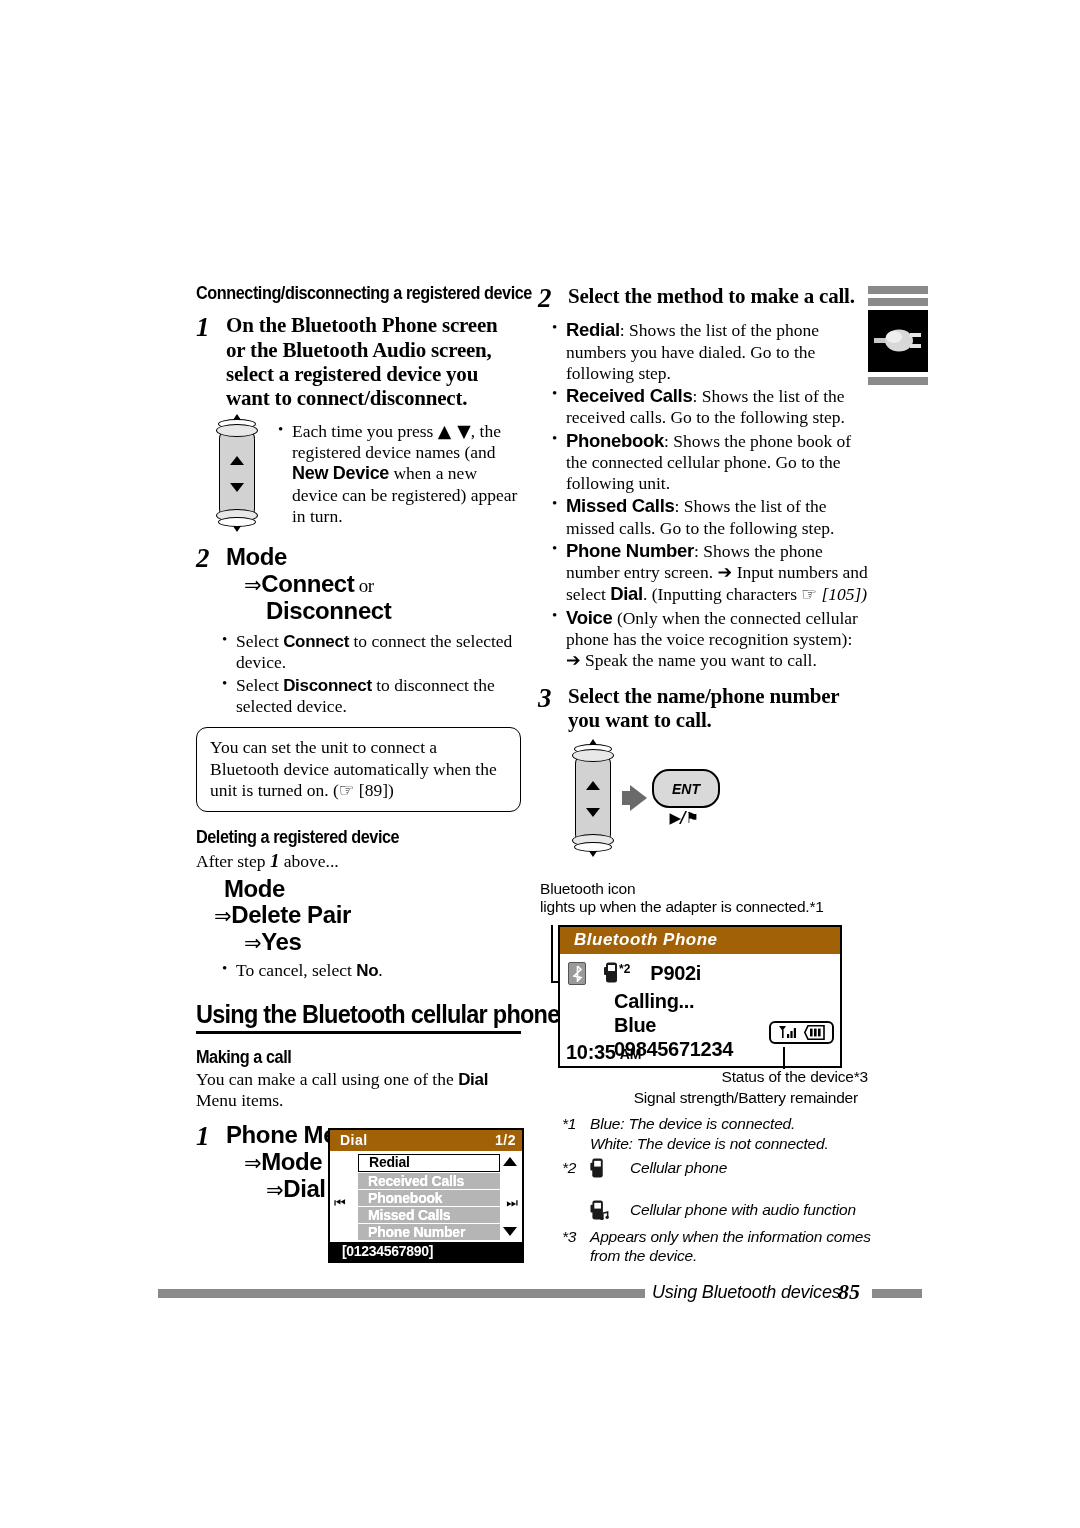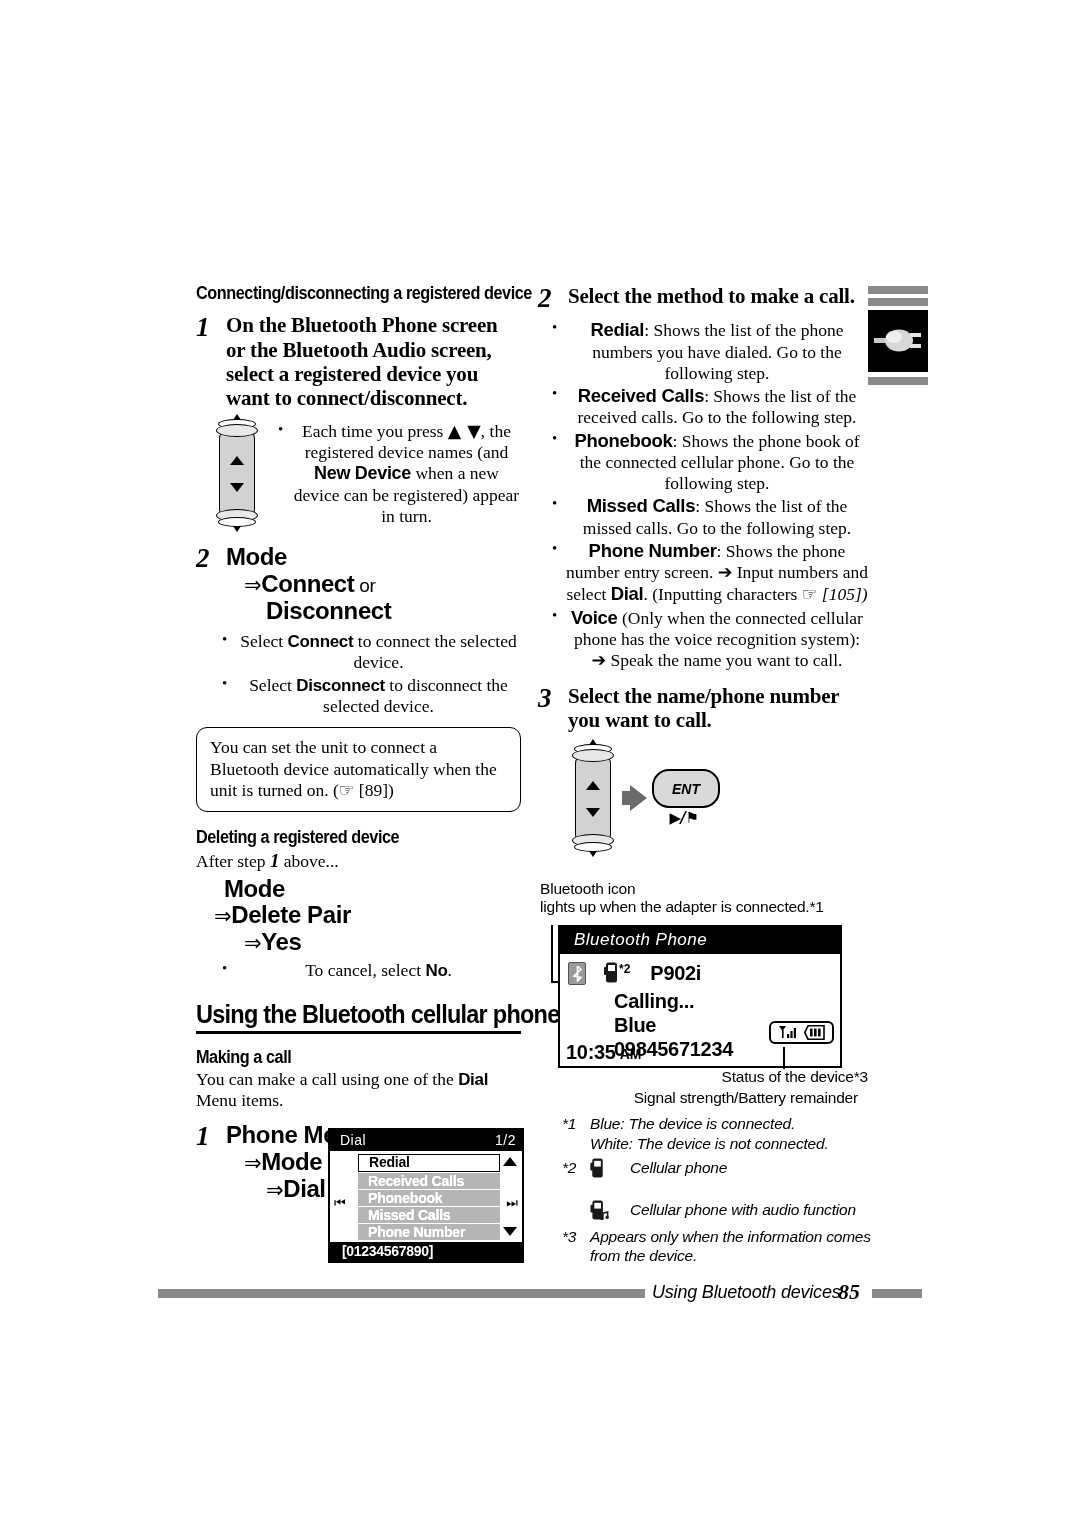--- a/index.html
+++ b/index.html
@@ -33,34 +33,34 @@
   .step-body{flex:1;}
   .step-title{
     font-family:Liberation Serif, serif;font-weight:bold;
     font-size:21px;line-height:1.16;letter-spacing:-0.2px;
   }
 
   
   ul.bl{list-style:none;margin:0;padding:0;}
   ul.bl li{
     position:relative;padding-left:16px;margin:0 0 1px 0;
-    font-size:17.5px;line-height:1.21;font-family:"Liberation Serif",serif;text-align:center;
+    font-size:17.5px;line-height:1.21;font-family:"Liberation Serif",serif;
   }
   ul.bl li:before{
     content:"\2022";position:absolute;left:2px;top:-1px;font-size:15px;
   }
   .kw{font-family:"Liberation Sans",sans-serif;font-weight:bold;letter-spacing:-0.3px;font-size:17px;}
 
   
   .mpath{font-family:"Liberation Sans",sans-serif;font-weight:bold;letter-spacing:-0.4px;}
   .mpath .l1{font-size:24px;line-height:1.12;}
   .mpath .l2{font-size:24px;line-height:1.12;padding-left:18px;}
   .mpath .l3{font-size:24px;line-height:1.12;padding-left:40px;}
   .arr{font-family:"DejaVu Sans",sans-serif;font-weight:normal;font-size:21px;}
-  .orword{font-family:Liberation Sans, sans-serif;font-weight:normal;font-size:19px;}
+  .orword{font-family:Liberation Serif, serif;font-weight:normal;font-size:19px;}
 
   
   .notebox{
     border:1.6px solid #000;border-radius:11px;
     padding:9px 12px 10px 13px;font-size:17.5px;line-height:1.22;
     font-family:"Liberation Serif",serif;
   }
 
   
   .sect{
@@ -108,22 +108,22 @@
     font-family:"Liberation Sans",sans-serif;font-weight:bold;font-size:14px;
   }
   .entsub{
     font-family:"DejaVu Sans",sans-serif;font-weight:bold;font-size:15px;
     text-align:center;width:64px;margin-top:1px;letter-spacing:-0.5px;
   }
 
   
   .lcd{border:2px solid #000;background:#fff;}
   .lcd-title{
-    background:#000000;color:#fff;font-family:"Liberation Sans",sans-serif;
-    font-weight:normal;font-style:italic;letter-spacing:0.5px;
+    background:#a16207;color:#fff;font-family:"Liberation Sans",sans-serif;
+    font-weight:bold;font-style:italic;letter-spacing:0.5px;
   }
 
   
   .dial-lcd{position:absolute;left:328px;top:1128px;width:192px;}
   .dial-lcd .lcd-title{font-size:14px;padding:2px 6px 3px 10px;display:flex;justify-content:space-between;font-style:normal;}
   .dial-rows{position:relative;padding:3px 0 0 0;}
   .dial-row{
     font-family:"Liberation Sans",sans-serif;font-weight:bold;font-size:14px;
     letter-spacing:-0.2px;height:16px;line-height:16px;margin:0 22px 1px 28px;
     padding-left:10px;color:#fff;background:#b5b5b5;text-shadow:0 0 0 #fff;
@@ -314,21 +314,21 @@
     <div class="step">
       <div class="step-num">2</div>
       <div class="step-body">
         <div class="step-title">Select the method to make a call.</div>
       </div>
     </div>
 
     <ul class="bl" style="margin-top:7px;padding-left:12px;">
       <li><span class="kw" style="font-size:18.5px;">Redial</span><span>: Shows the list of the phone numbers you have dialed. Go to the following step.</span></li>
       <li><span class="kw" style="font-size:18.5px;">Received Calls</span><span>: Shows the list of the received calls. Go to the following step.</span></li>
-      <li><span class="kw" style="font-size:18.5px;">Phonebook</span><span>: Shows the phone book of the connected cellular phone. Go to the following step.</span></li>
+      <li><span class="kw" style="font-size:18.5px;">Phonebook</span><span>: Shows the phone book of the connected cellular phone. Go to the following unit.</span></li>
       <li><span class="kw" style="font-size:18.5px;">Missed Calls</span><span>: Shows the list of the missed calls. Go to the following step.</span></li>
       <li><span class="kw" style="font-size:18.5px;">Phone Number</span><span>: Shows the phone number entry screen. ➔ Input numbers and select </span><span class="kw" style="font-size:18.5px;">Dial</span><span>. (Inputting characters ☞ </span><span class="i">[105])</span></li>
       <li><span class="kw" style="font-size:18.5px;">Voice</span><span> (Only when the connected cellular phone has the voice recognition system): ➔ Speak the name you want to call.</span></li>
     </ul>
 
     <div class="step" style="margin-top:12px;">
       <div class="step-num">3</div>
       <div class="step-body">
         <div class="step-title">Select the name/phone number you want to call.</div>
       </div>

